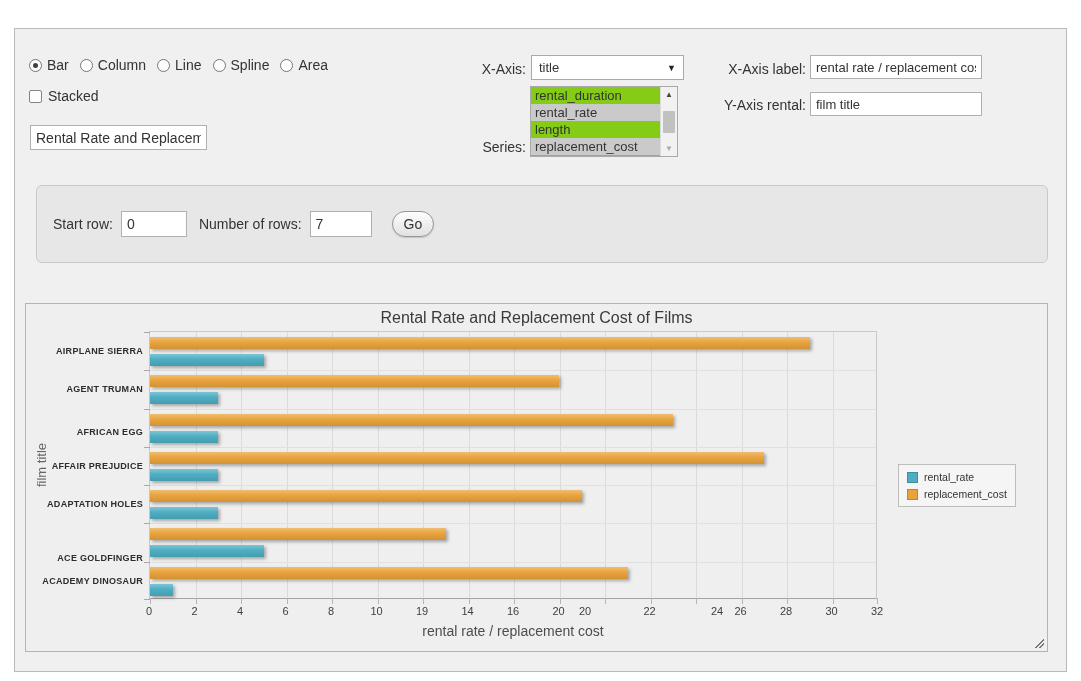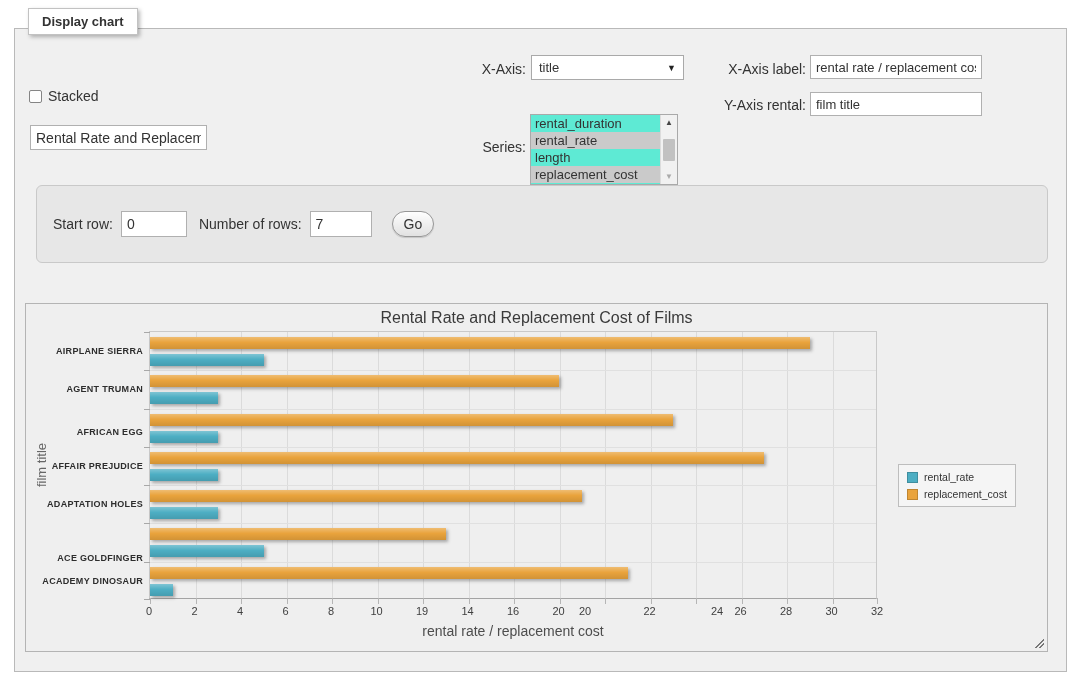--- a/index.html
+++ b/index.html
@@ -43,21 +43,21 @@
   .lbl-xlabel  { left: 706px; top: 61px; }
   .lbl-ylabel  { left: 706px; top: 97px; }
   .select {
     position: absolute; left: 531px; top: 55px; width: 153px; height: 25px; z-index: 2;
     background: #fff; border: 1px solid #a9a9a9; font-size: 13px;
     display: flex; align-items: center; justify-content: space-between; padding: 0 7px;
   }
   .select .arrow { font-size: 9px; color: #222; }
   .series-list {
     position: absolute; left: 530px; top: 86px; width: 148px; height: 71px; z-index: 2;
-    background: #5eead4; border: 1px solid #a9a9a9; display: flex; overflow: hidden; margin-top: 28px;
+    background: #84cc16; border: 1px solid #a9a9a9; display: flex; overflow: hidden;
   }
   .series-opts { flex: 1 1 auto; }
   .series-opts .opt { height: 17px; line-height: 17px; font-size: 13px; padding-left: 4px; white-space: nowrap; }
   .series-opts .opt.sel { background: #cacaca; }
   .sbar { width: 17px; flex: 0 0 auto; background: #f1f1f1; border-left: 1px solid #dcdcdc; position: relative; }
   .sbtn { height: 15px; font-size: 8px; text-align: center; line-height: 15px; color: #444; }
   .sbtn.down { position: absolute; bottom: 0; left: 0; right: 0; color: #aaa; }
   .sthumb { position: absolute; left: 2px; right: 2px; top: 24px; height: 22px; background: #c1c1c1; border-radius: 1px; }
   .axis-input {
     position: absolute; left: 810px; width: 172px; height: 24px; z-index: 2;
@@ -128,24 +128,43 @@
     position: absolute; right: 3px; bottom: 3px; width: 11px; height: 11px;
     background: repeating-linear-gradient(135deg, #777 0 1px, transparent 1px 3px);
     clip-path: polygon(100% 0, 100% 100%, 0 100%);
   }
 </style>
 </head>
 <body>
 
 <div id="app">
   <div class="fieldset"></div>
-  <div class="legendbox-title">
-    <span>Display chart</span>
-  </div>
-
+
+  <div class="radio-row">
+      <span class="radio-item">
+        <span class="radio checked"></span>
+        <span>Bar</span>
+      </span>
+      <span class="radio-item">
+        <span class="radio"></span>
+        <span>Column</span>
+      </span>
+      <span class="radio-item">
+        <span class="radio"></span>
+        <span>Line</span>
+      </span>
+      <span class="radio-item">
+        <span class="radio"></span>
+        <span>Spline</span>
+      </span>
+      <span class="radio-item">
+        <span class="radio"></span>
+        <span>Area</span>
+      </span>
+    </div>
 
   <div class="stacked-row">
     <span class="checkbox"></span>
     <span>Stacked</span>
   </div>
 
   <input class="title-input" value="Rental Rate and Replacement Cost of Films" style="">
 
   <div class="lbl lbl-xaxis">X-Axis:</div>
   <div class="select">

